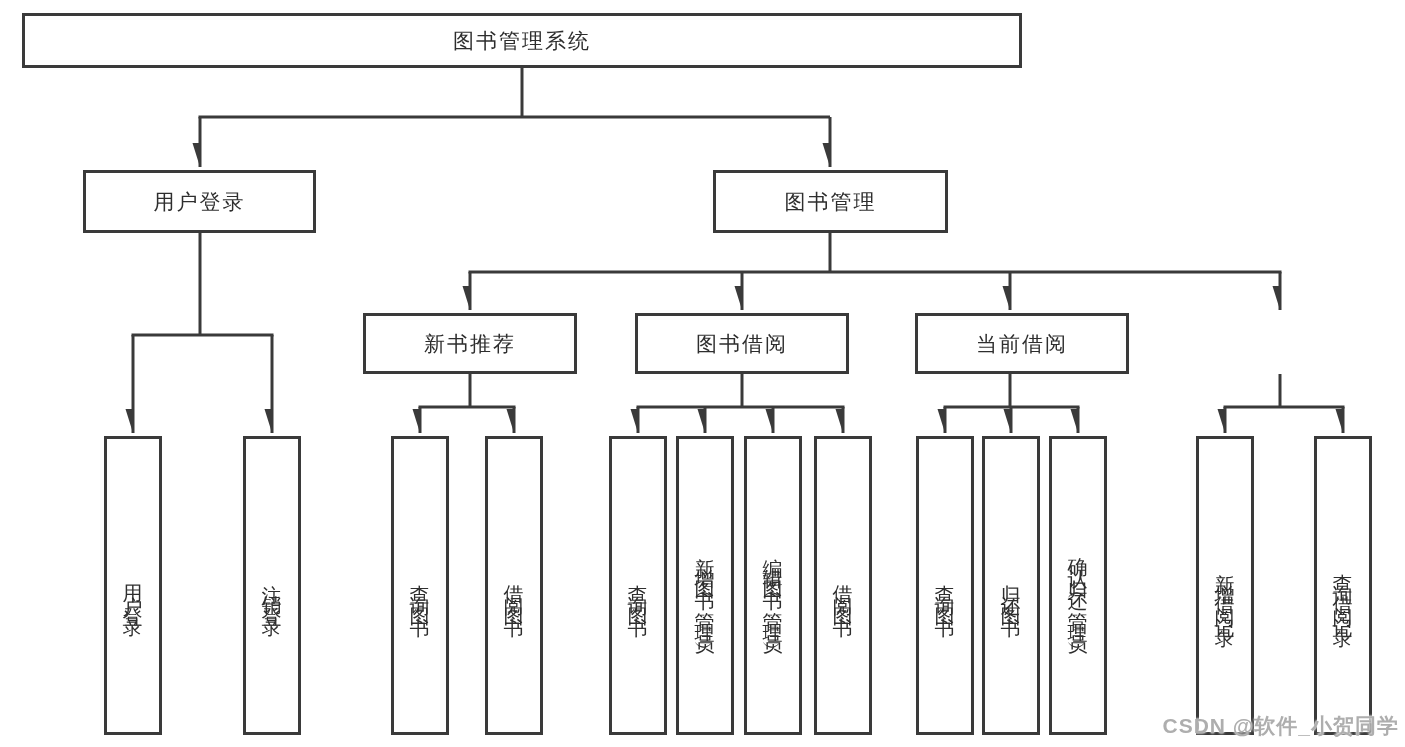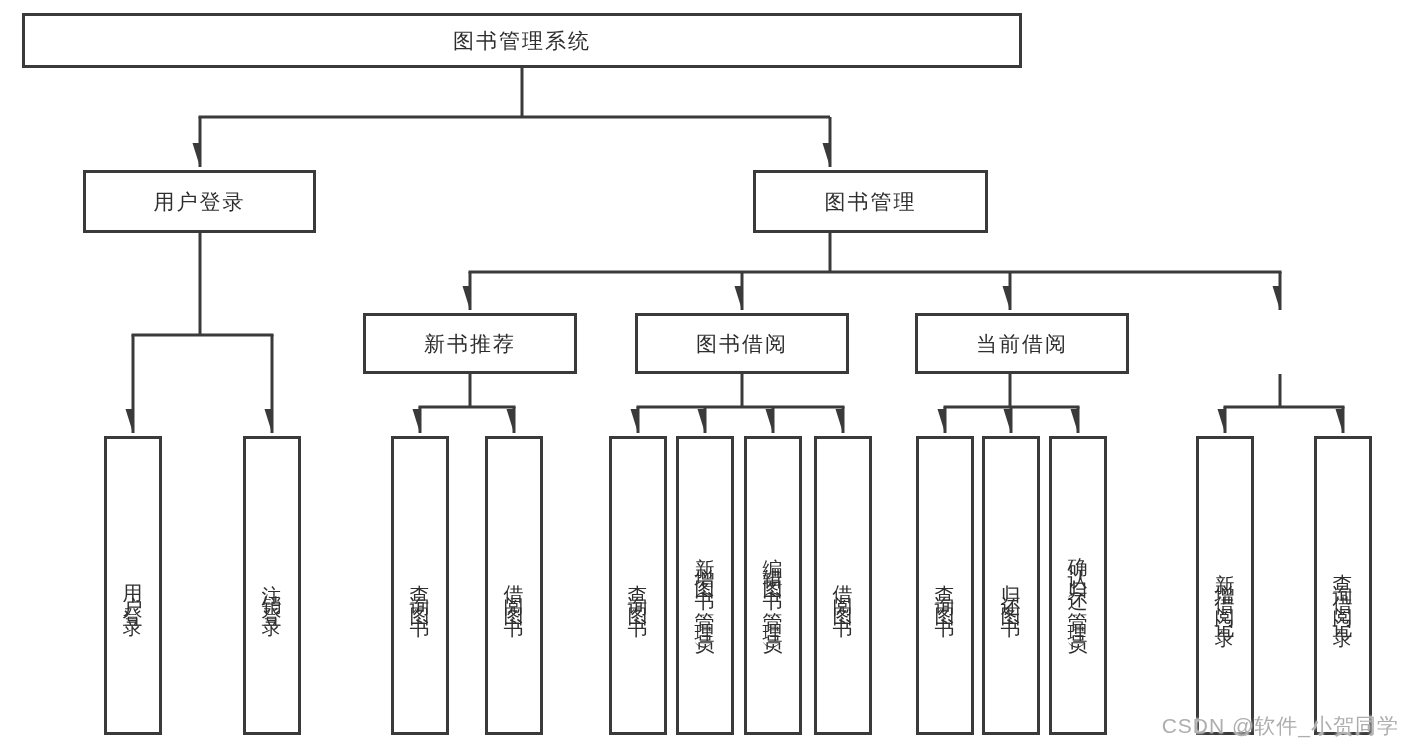--- a/index.html
+++ b/index.html
@@ -36,21 +36,21 @@
     align-items: center;
     justify-content: center;
     color: #2e2e2e;
     font-size: 21px;
     letter-spacing: 2px;
     text-align: center;
     z-index: 2;
   }
   .node.rect-root  { left: 22px;  top: 13px;  width: 1000px; height: 55px; }
   .node.rect-l1a   { left: 83px;  top: 170px; width: 233px;  height: 63px; }
-  .node.rect-l1b   { left: 713px; top: 170px; width: 235px;  height: 63px; margin-left: 40px; }
+  .node.rect-l1b   { left: 713px; top: 170px; width: 235px;  height: 63px; }
   .node.rect-l2    { top: 313px;  width: 214px; height: 61px; }
   .node.pos-l2a { left: 363px; }
   .node.pos-l2b { left: 635px; }
   .node.pos-l2c { left: 903px; margin-left: 12px; }
   .node.pos-l2d { left: 1173px; }
 
   .node.leaf {
     top: 436px;
     width: 58px;
     height: 299px;
@@ -82,20 +82,21 @@
   .watermark {
     position: absolute;
     right: 6px;
     top: 712px;
     font-size: 21px;
     color: #aeaeae;
     letter-spacing: 1px;
     text-shadow: 0 0 3px #ffffff, 0 0 2px #ffffff;
     z-index: 5;
     white-space: nowrap;
+    font-weight: bold;
   }
 </style>
 </head>
 <body>
 
 <div class="canvas">
 
   <svg class="wires" viewBox="0 0 1405 747">
     <defs>
       <marker id="arrow" markerUnits="userSpaceOnUse" markerWidth="26" markerHeight="18" refX="24" refY="0" orient="auto">

